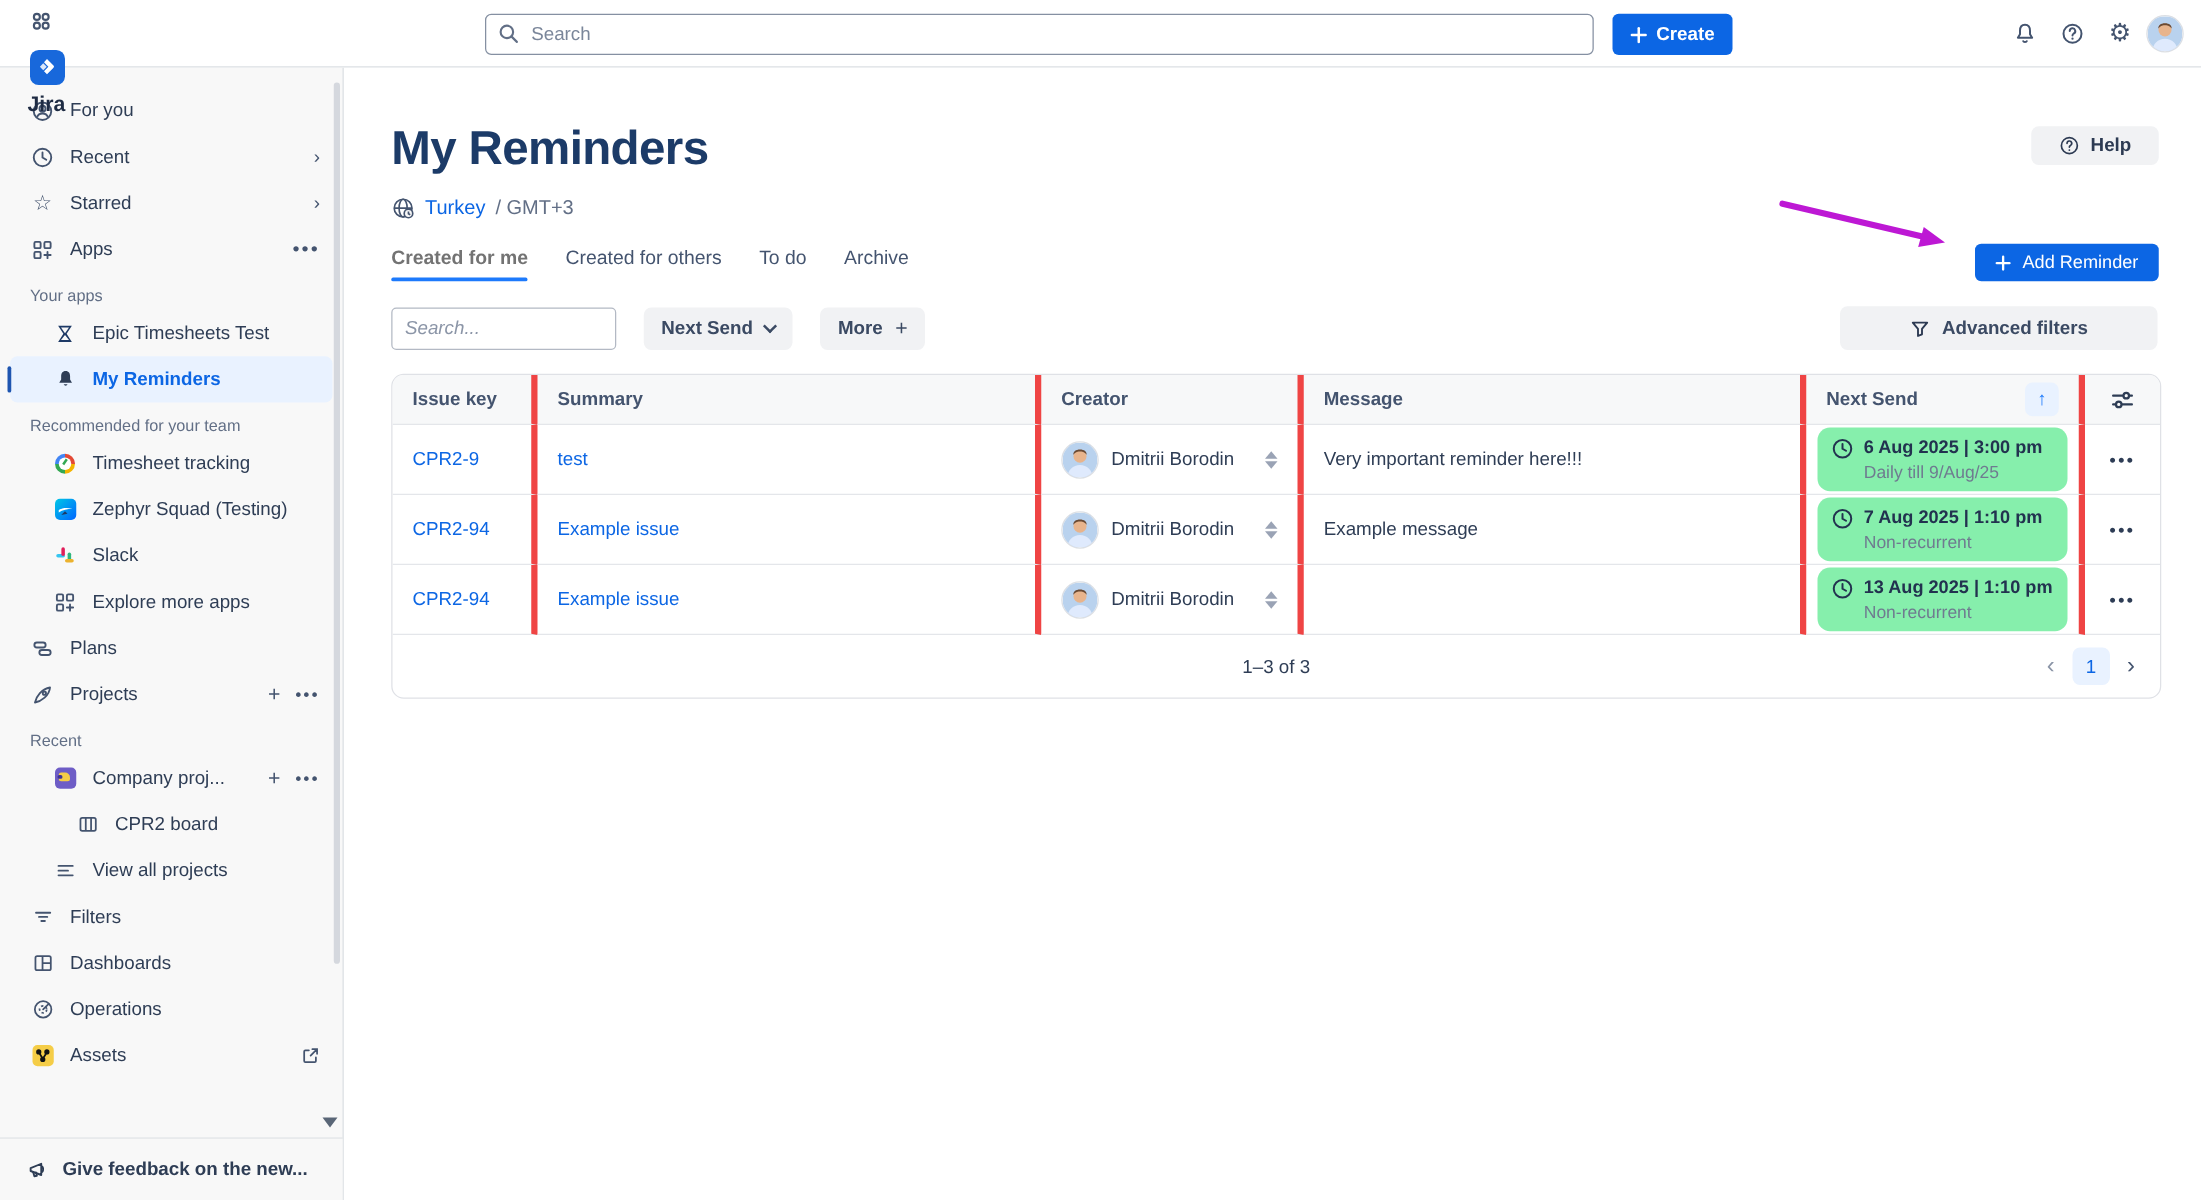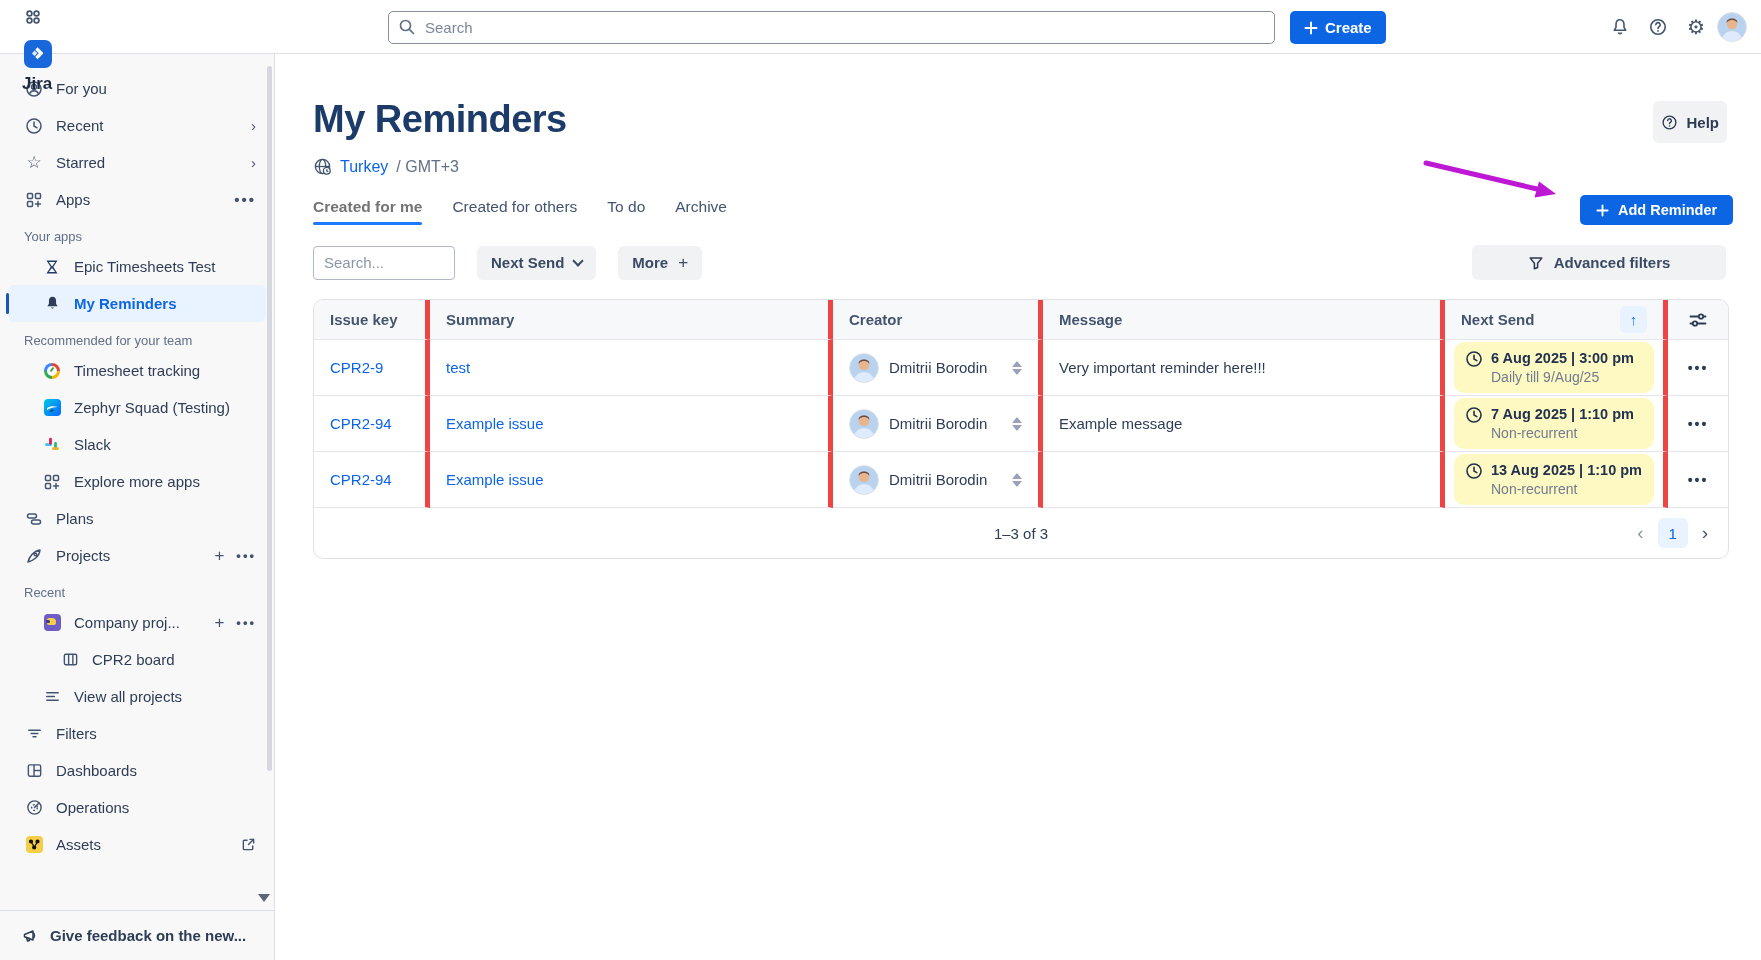--- a/index.html
+++ b/index.html
@@ -59,38 +59,38 @@
   .sb-scrollthumb { position:absolute; right:2px; top:12px; width:5px; height:705px;
                     background:#d5d8de; border-radius:3px; }
   .sb-downarrow { position:absolute; right:4px; bottom:58px; width:0; height:0;
                   border-left:6px solid transparent; border-right:6px solid transparent;
                   border-top:8px solid #5a6677; cursor:pointer; }
   .appbox { width:17px; height:17px; border-radius:4px; }
 
   
   .main { position:absolute; left:276px; top:54px; right:0; bottom:0; background:#fff; }
   .page-title { font-size:38px; font-weight:800; color:#1c3b68; margin:44px 0 0 37px; letter-spacing:-0.5px; }
-  .help-btn { position:absolute; top:47px; right:34px; height:42px; padding:0 8px; background:#f1f2f4;
+  .help-btn { position:absolute; top:47px; right:34px; height:31px; padding:0 22px; background:#f1f2f4;
               border:none; border-radius:6px; display:flex; align-items:center; gap:8px; font-size:15px;
               font-weight:600; color:#2c3a52; cursor:pointer; font-family:"Liberation Sans",sans-serif; }
   .meta-row { display:flex; align-items:center; gap:8px; margin:16px 0 0 37px; font-size:16px; }
   .meta-link { color:#0c66e4; cursor:pointer; }
   .meta-sub { color:#626f86; }
   .add-reminder-btn { position:absolute; left:1304px; top:141px; height:30px; padding:0 16px;
                       background:#0c66e4; color:#fff; border:none; border-radius:5px; font-size:14.5px;
-                      font-weight:700; display:flex; align-items:center; gap:9px; cursor:pointer;
+                      font-weight:400; display:flex; align-items:center; gap:9px; cursor:pointer;
                       font-family:"Liberation Sans",sans-serif; }
   .tabs { display:flex; gap:30px; margin:22px 0 0 37px; border-bottom:0; }
   .tab { font-size:15.5px; color:#44546f; padding-bottom:9px; cursor:pointer; position:relative; font-weight:400; }
   .tab.active { color:#737373; font-weight:700; }
   .tab.active::after { content:""; position:absolute; left:0; right:0; bottom:0; height:3px;
                        background:#1d7afc; border-radius:2px; }
   .toolbar { position:relative; margin:20px 0 0 37px; height:35px; display:flex; align-items:center; gap:22px; }
-  .tool-search { width:142px; height:34px; border:1px solid #b3b9c4; border-radius:4px; padding:0 10px;
-                 font-size:15px; color:#2e3d55; outline:none; font-family:"Liberation Sans",sans-serif; background:#fff; }
+  .tool-search { width:180px; height:34px; border:1px solid #b3b9c4; border-radius:4px; padding:0 10px;
+                 font-size:15px; color:#2e3d55; outline:none; font-family:"Liberation Sans",sans-serif; background:#fff;font-style:italic; }
   .tool-search::placeholder { color:#8b95a7; }
   .gray-btn { height:34px; padding:0 14px; background:#f1f2f4; border:none; border-radius:6px;
               display:flex; align-items:center; gap:10px; font-size:15px; font-weight:600; color:#3b4a63;
               cursor:pointer; font-family:"Liberation Sans",sans-serif; }
   .chev-down { width:8px; height:8px; border-right:2px solid #3b4a63; border-bottom:2px solid #3b4a63;
                transform:rotate(45deg); margin-top:-4px; }
   .adv-btn { position:absolute; right:35px; top:0; width:254px; justify-content:center; height:35px; }
 
   
   .tbl { margin:19px 35px 0 37px; width:1416px; border:1px solid #dfe1e6; border-radius:10px; overflow:hidden; }
@@ -104,21 +104,21 @@
   .link { color:#0c66e4; cursor:pointer; text-decoration:none; }
   .creator-cell { gap:10px; }
   .creator-name { flex:1; color:#2e3d55; }
   .stepper { display:flex; flex-direction:column; gap:2px; align-items:center; cursor:pointer; }
   .stepper .up { width:0;height:0;border-left:5px solid transparent;border-right:5px solid transparent;border-bottom:6px solid #9aa3b5; }
   .stepper .dn { width:0;height:0;border-left:5px solid transparent;border-right:5px solid transparent;border-top:6px solid #9aa3b5; }
   .sort-chip { margin-left:auto; width:27px; height:27px; background:#e9f2ff; border-radius:6px;
                display:flex; align-items:center; justify-content:center; color:#1d7afc; font-size:15px;
                font-weight:700; cursor:pointer; }
   .ns-cell { padding:0 9px; }
-  .pill { background:#fef9c3; border-radius:10px; padding:7px 10px 7px 11px; width:100%;
+  .pill { background:#86efac; border-radius:10px; padding:7px 10px 7px 11px; width:100%;
           display:flex; gap:8px; align-items:flex-start; cursor:default; }
   .pill .cl { margin-top:1px; flex:none; }
   .pill .date { font-size:14.5px; font-weight:700; color:#22324f; line-height:1.35; }
   .pill .sub { font-size:14px; color:#6f7b90; line-height:1.3; }
   .row-dots { letter-spacing:2px; font-weight:700; color:#2e3d55; font-size:14px; cursor:pointer; }
   .t-foot { position:relative; height:50px; display:flex; align-items:center; }
   .range-label { position:absolute; left:0; right:0; text-align:center; font-size:15px; color:#2e3d55; }
   .pager { position:absolute; right:16px; display:flex; align-items:center; gap:10px; }
   .pg-chev { font-size:19px; color:#8b95a7; cursor:pointer; padding:0 4px; }
   .pg-chev.next { color:#44546f; }

